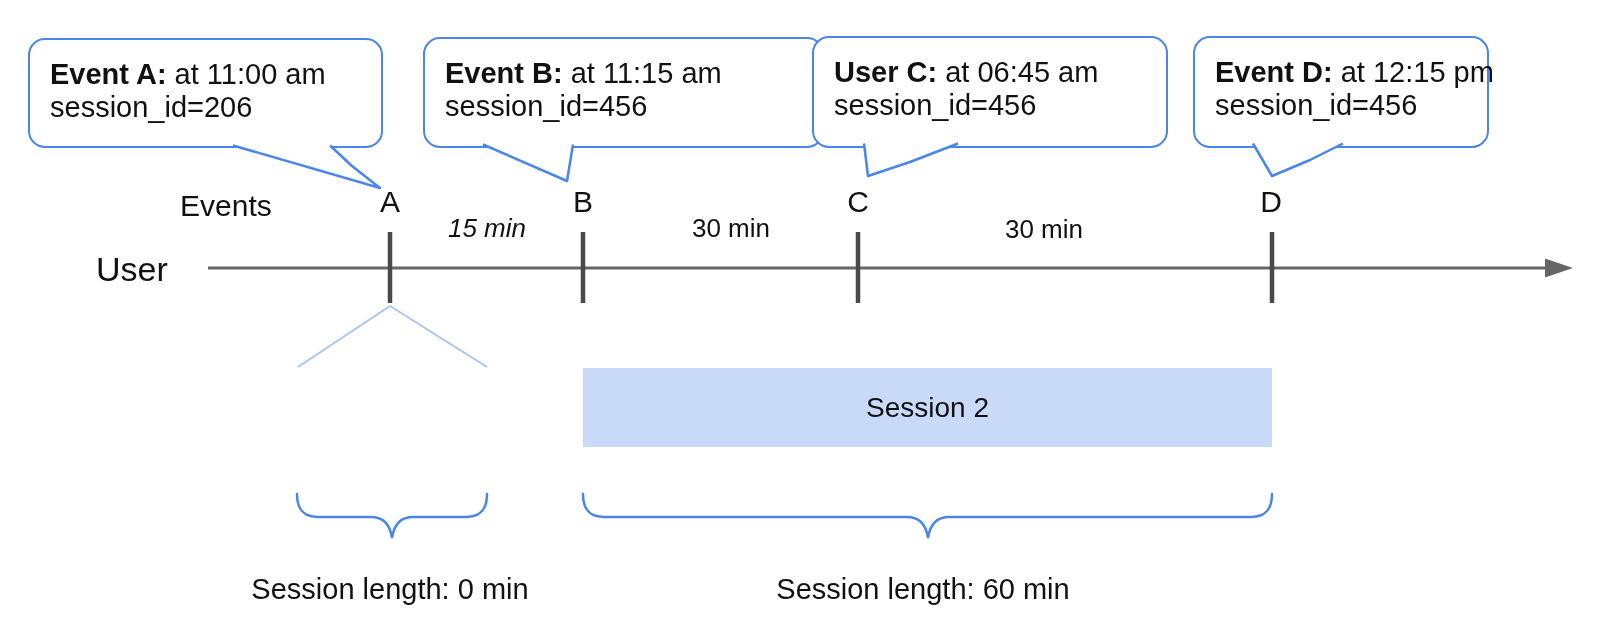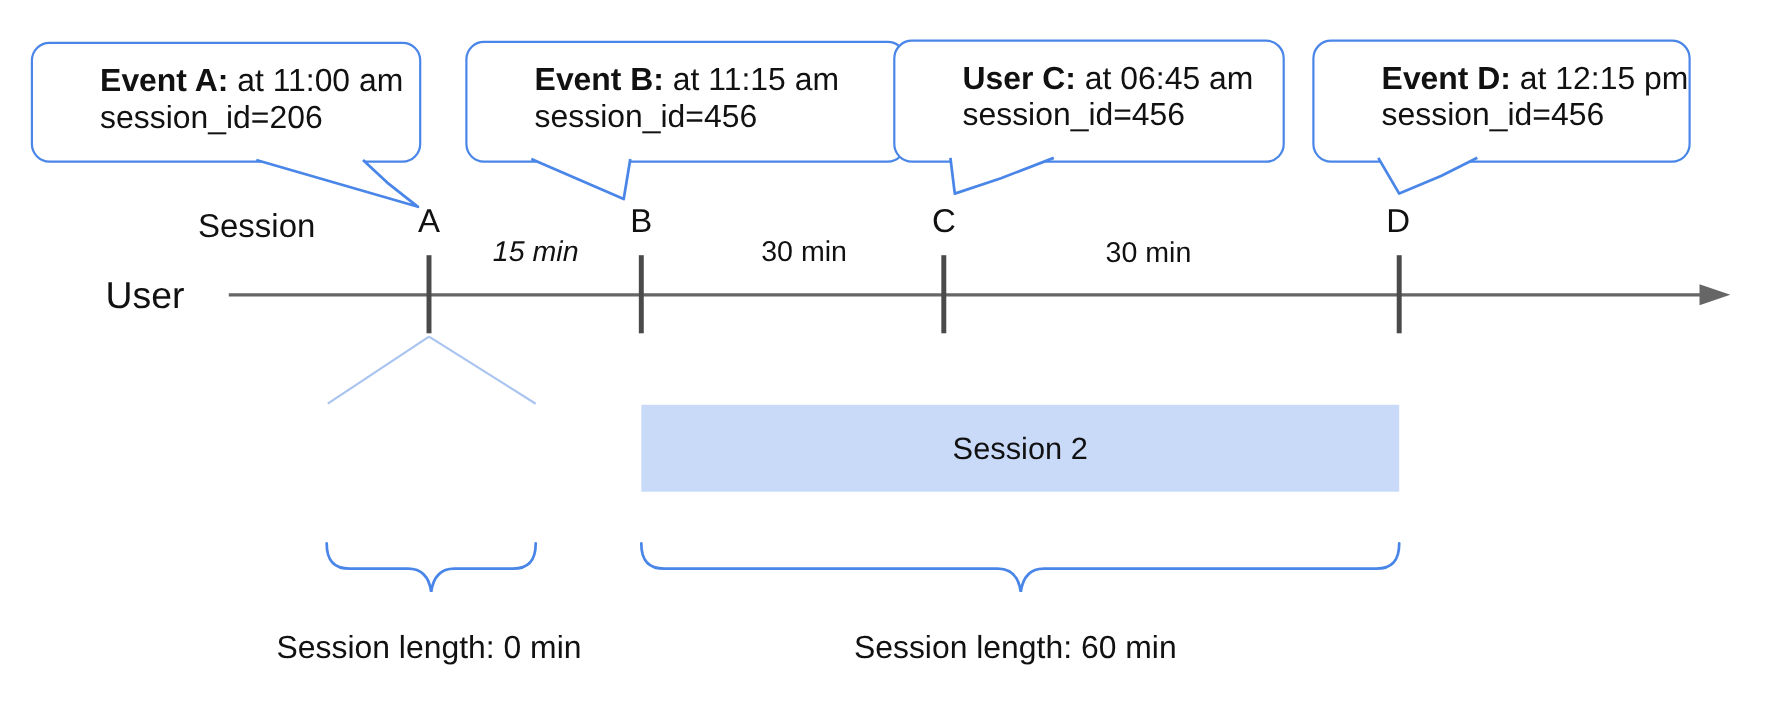--- a/index.html
+++ b/index.html
@@ -17,21 +17,20 @@
   }
   .overlay{position:absolute;left:0;top:0;z-index:5;pointer-events:none;}
   .bubble{
     position:absolute;z-index:2;background:#ffffff;
     border:2.5px solid var(--accent-blue);border-radius:17px;
     box-sizing:border-box;
   }
   .bubble-text{
     padding:18px 18px 0 20px;font-size:29px;line-height:33px;color:var(--text-black);
     white-space:nowrap;
-    margin-left:41px;
   }
   .bold{font-weight:bold;}
   .lbl{position:absolute;white-space:nowrap;color:var(--text-black);}
   .center{transform:translateX(-50%);}
   .events-lbl{font-size:30px;}
   .user-lbl{font-size:34px;}
   .marker-lbl{font-size:30px;}
   .interval-lbl{font-size:26px;}
   .session-box{
     position:absolute;z-index:1;background:var(--session-fill);
@@ -59,28 +58,28 @@
     </div>
   </div>
 
   <div class="bubble" style="left:812px;top:36px;width:356px;height:112px;">
     <div class="bubble-text">
       <div><span class="bold">User C:</span><span> at 06:45 am</span></div>
       <div>session_id=456</div>
     </div>
   </div>
 
-  <div class="bubble" style="left:1193px;top:36px;width:344px;height:112px;">
+  <div class="bubble" style="left:1193px;top:36px;width:296px;height:112px;">
     <div class="bubble-text">
       <div><span class="bold">Event D:</span><span> at 12:15 pm</span></div>
       <div>session_id=456</div>
     </div>
   </div>
 
-  <div class="lbl events-lbl" style="left:180px;top:189px;">Session</div>
+  <div class="lbl events-lbl" style="left:180px;top:189px;">Events</div>
   <div class="lbl user-lbl" style="left:96px;top:250px;">User</div>
 
   <div class="lbl marker-lbl center" style="left:390px;top:185px;">A</div>
   <div class="lbl marker-lbl center" style="left:583px;top:185px;">B</div>
   <div class="lbl marker-lbl center" style="left:858px;top:185px;">C</div>
   <div class="lbl marker-lbl center" style="left:1271px;top:185px;">D</div>
 
   <div class="lbl interval-lbl center" style="left:487px;top:213px;font-style:italic;">15 min</div>
   <div class="lbl interval-lbl center" style="left:731px;top:213px;">30 min</div>
   <div class="lbl interval-lbl center" style="left:1044px;top:214px;">30 min</div>

